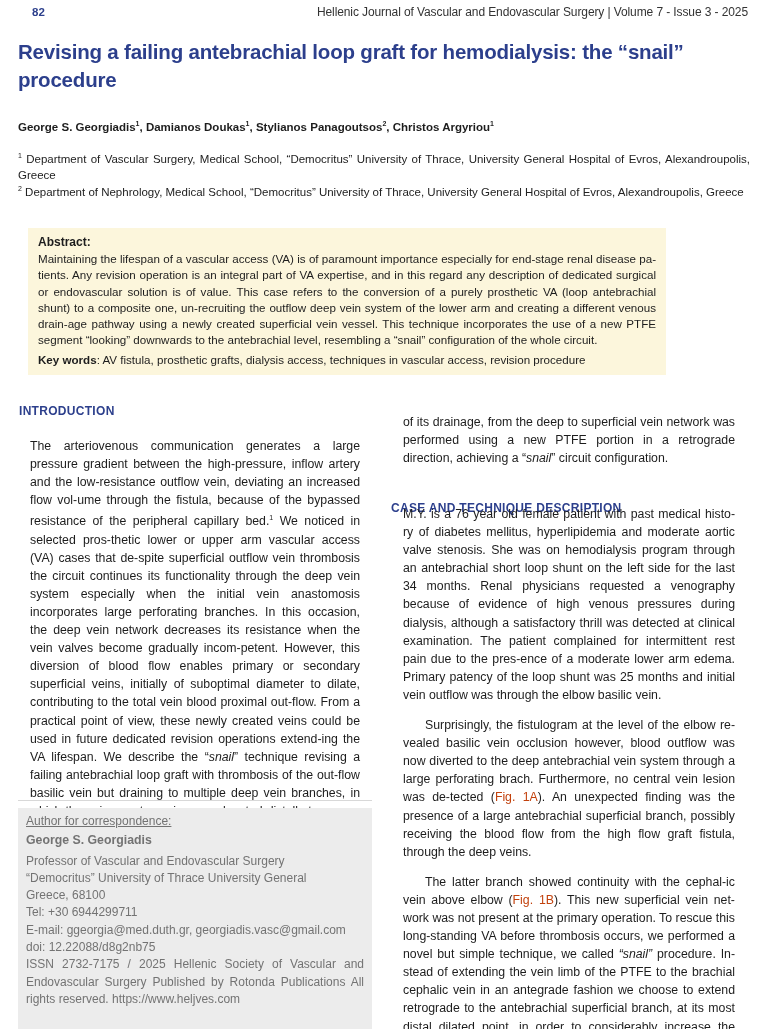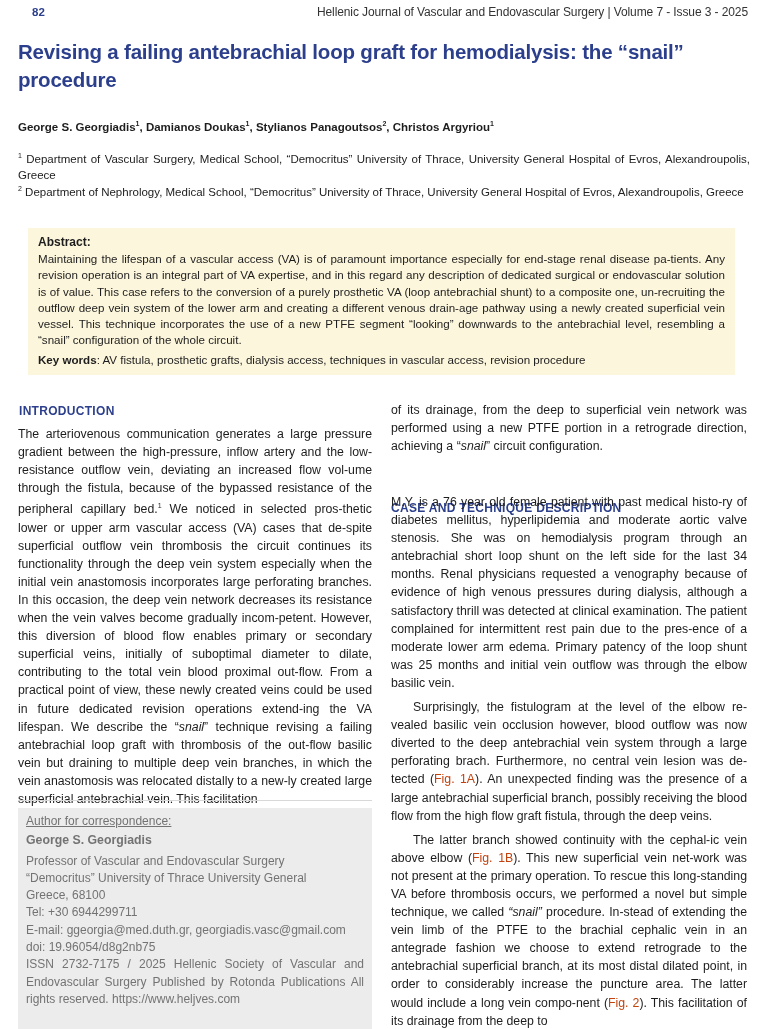--- a/index.html
+++ b/index.html
@@ -12,30 +12,30 @@
   .running { right: 20px; top: 5px; font-size: 12px; color: #333; letter-spacing: -0.1px; }
   .title {
     left: 18px; top: 38px; width: 700px; font-size: 20.5px; font-weight: bold;
     color: #2c3f8c; line-height: 28px; letter-spacing: -0.2px;
   }
   .authors { left: 18px; top: 120px; font-size: 11.5px; font-weight: bold; color: #1d1d1d; }
   .authors sup { font-size: 7px; }
   .affil { left: 18px; width: 732px; font-size: 11.5px; line-height: 16px; text-align: justify; color: #222; }
   .affil sup { font-size: 7px; }
   .abstract-box {
-    left: 28px; top: 228px; width: 707px; height: 147px; background: #fcf6dc;
+    left: 28px; top: 228px; width: 638px; height: 147px; background: #fcf6dc;
     box-sizing: border-box; padding: 7px 10px 0 10px;
   }
   .abstract-box .ab-head { font-weight: bold; font-size: 12px; margin-bottom: 2px; }
   .abstract-box .ab-text { font-size: 11.6px; line-height: 16.3px; text-align: justify; }
   .abstract-box .kw { font-size: 11.6px; margin-top: 4px; }
   .abstract-box .kw b { font-weight: bold; }
   .sec-head { font-size: 12px; font-weight: bold; color: #2c3f8c; letter-spacing: 0.3px; }
   .col { font-size: 12.3px; line-height: 18.1px; text-align: justify; color: #1d1d1d; }
-  .col p { margin: 0; }
+  .col p { margin: 12px; }
   .col .ind { text-indent: 22px; margin-top: 6px; }
   .ref { color: #c2410c; }
   .corr-box {
     left: 18px; top: 808px; width: 354px; height: 221px; background: #ececec;
     box-sizing: border-box; padding: 5px 8px; font-size: 12px; line-height: 17.3px; color: #737373;
   }
   .corr-box .u { text-decoration: underline; }
   .corr-box .nm { font-weight: bold; font-size: 12.3px; margin: 2px 0 3px 0; }
   .corr-box .just { text-align: justify; }
   .hr { left: 18px; top: 800px; width: 354px; height: 1px; background: #d8d8d8; }
@@ -78,21 +78,21 @@
 <div class="abs hr"></div>
 
 <div class="abs corr-box">
   <div class="u">Author for correspondence:</div>
   <div class="nm">George S. Georgiadis</div>
   <div>Professor of Vascular and Endovascular Surgery</div>
   <div>“Democritus” University of Thrace University General</div>
   <div>Greece, 68100</div>
   <div>Tel: +30 6944299711</div>
   <div>E-mail: ggeorgia@med.duth.gr, georgiadis.vasc@gmail.com</div>
-  <div>doi: 19.96054/d8g2nb75</div>
+  <div>doi: 12.22088/d8g2nb75</div>
   <div class="just">ISSN 2732-7175 / 2025 Hellenic Society of Vascular and Endovascular Surgery Published by Rotonda Publications All rights reserved. https://www.heljves.com</div>
 </div>
 
 <div class="abs col" style="left:391px; top:401px; width:356px;">
   <p><span>of its drainage, from the deep to superficial vein network was performed using a new PTFE portion in a retrograde direction, achieving a “</span><i>snail</i><span>” circuit configuration.</span></p>
 </div>
 
 <div class="abs sec-head" style="left:391px; top:501px;">CASE AND TECHNIQUE DESCRIPTION</div>
 <div class="abs col" style="left:391px; top:493px; width:356px;">
   <p>M.Y. is a 76 year old female patient with past medical histo-ry of diabetes mellitus, hyperlipidemia and moderate aortic valve stenosis. She was on hemodialysis program through an antebrachial short loop shunt on the left side for the last 34 months. Renal physicians requested a venography because of evidence of high venous pressures during dialysis, although a satisfactory thrill was detected at clinical examination. The patient complained for intermittent rest pain due to the pres-ence of a moderate lower arm edema. Primary patency of the loop shunt was 25 months and initial vein outflow was through the elbow basilic vein.</p>

